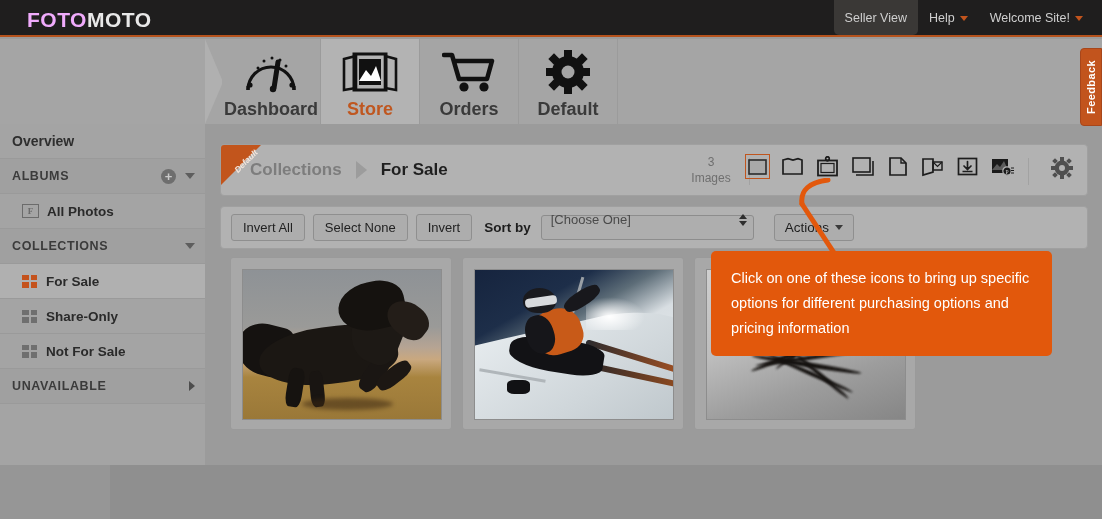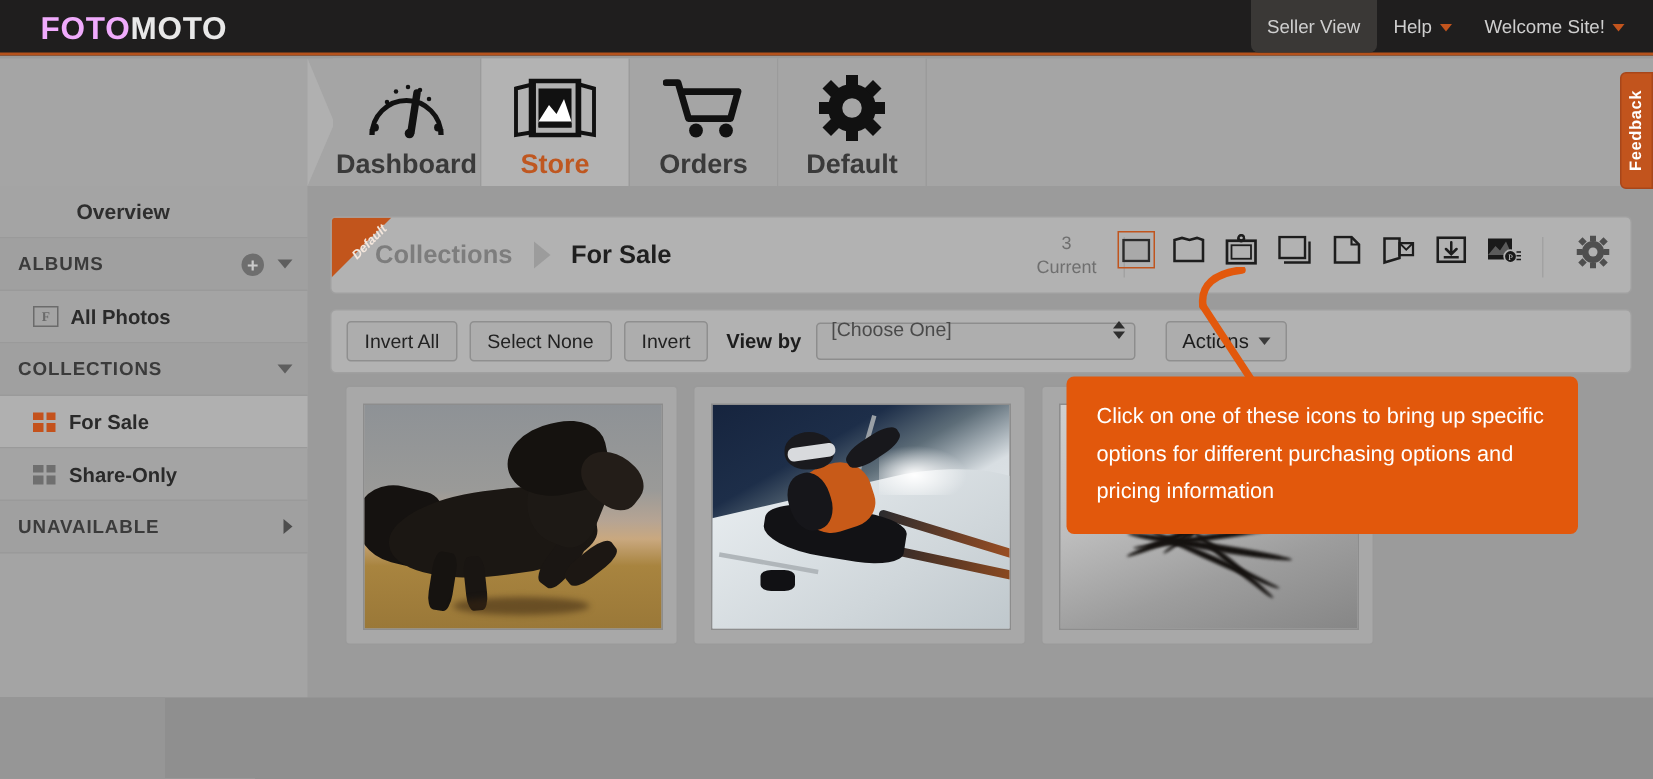--- a/index.html
+++ b/index.html
@@ -80,21 +80,21 @@
   .sidebar {
     position: absolute; left: 0; top: 124px; width: 205px; height: 341px;
     background: #a4a4a4;
   }
   .sb-row {
     height: 35px; display: flex; align-items: center; padding: 0 12px;
     border-bottom: 1px solid #9a9a9a; cursor: pointer; position: relative;
   }
   .sb-row.head { background: #a0a0a0; }
   .sb-row.sel { background: #b0b0b0; }
-  .sb-title { font-size: 14px; font-weight: bold; color: #2e2e2e; margin-left: 39px; }
+  .sb-title { font-size: 14px; font-weight: bold; color: #2e2e2e; }
   .sb-head-title { font-size: 12.5px; font-weight: bold; color: #3b3b3b; letter-spacing: 0.6px; }
   .sb-item-title { font-size: 13.5px; font-weight: bold; color: #2a2a2a; }
   .sb-right { position: absolute; right: 10px; display: flex; align-items: center; gap: 9px; }
   .plus-ico {
     width: 15px; height: 15px; border-radius: 50%; background: #6e6e6e;
     color: #cacaca; font-size: 13px; line-height: 13px; font-weight: bold;
     display: flex; align-items: center; justify-content: center;
   }
   .tri-d { width:0;height:0;border-left:5px solid transparent;border-right:5px solid transparent;border-top:6px solid #5e5e5e; }
   .tri-r { width:0;height:0;border-top:5px solid transparent;border-bottom:5px solid transparent;border-left:6px solid #4d4d4d; }
@@ -462,41 +462,50 @@
     </div>
     <div class="sb-row">
       <span class="grid-ico">
           <i></i>
           <i></i>
           <i></i>
           <i></i>
         </span>
       <span class="sb-item-title">Share-Only</span>
     </div>
+    <div class="sb-row">
+      <span class="grid-ico">
+          <i></i>
+          <i></i>
+          <i></i>
+          <i></i>
+        </span>
+      <span class="sb-item-title">Not For Sale</span>
+    </div>
     <div class="sb-row head">
       <span class="sb-head-title">UNAVAILABLE</span>
       <span class="sb-right">
         <span class="tri-r"></span>
       </span>
     </div>
   </div>
 
   <div class="content">
 
     <div class="panel">
       <div class="ribbon">
         <span>Default</span>
       </div>
       <div class="bc-collections">Collections</div>
       <div class="bc-sep"></div>
       <div class="bc-current">For Sale</div>
 
       <div class="imgcount">
         <div>3</div>
-        <div>Current</div>
+        <div>Images</div>
       </div>
       <div class="tb-divider" style="right:337px;"></div>
       <div class="tb-divider" style="right:58px;"></div>
 
       <div class="tbicons">
 
         <div class="tbico sel">
           <svg width="19" height="16" viewBox="0 0 19 16">
               <rect x="1" y="1" width="17" height="14" fill="#a9a9a9" stroke="#2b2b2b" stroke-width="1.6"></rect>
             </svg>
@@ -573,21 +582,21 @@
           </g>
           <circle cx="11" cy="11" r="3" fill="#b2b2b2"></circle>
         </svg>
       </div>
     </div>
 
     <div class="filterbar">
       <div class="btn">Invert All</div>
       <div class="btn">Select None</div>
       <div class="btn">Invert</div>
-      <div class="sortby">View by</div>
+      <div class="sortby">Sort by</div>
       <div class="select-box">
         <span>[Choose One]</span>
         <span class="updown">
             <i></i>
             <i></i>
           </span>
       </div>
       <div class="actions-btn">
         <span>Actions</span>
         <span class="caret-dark"></span>

